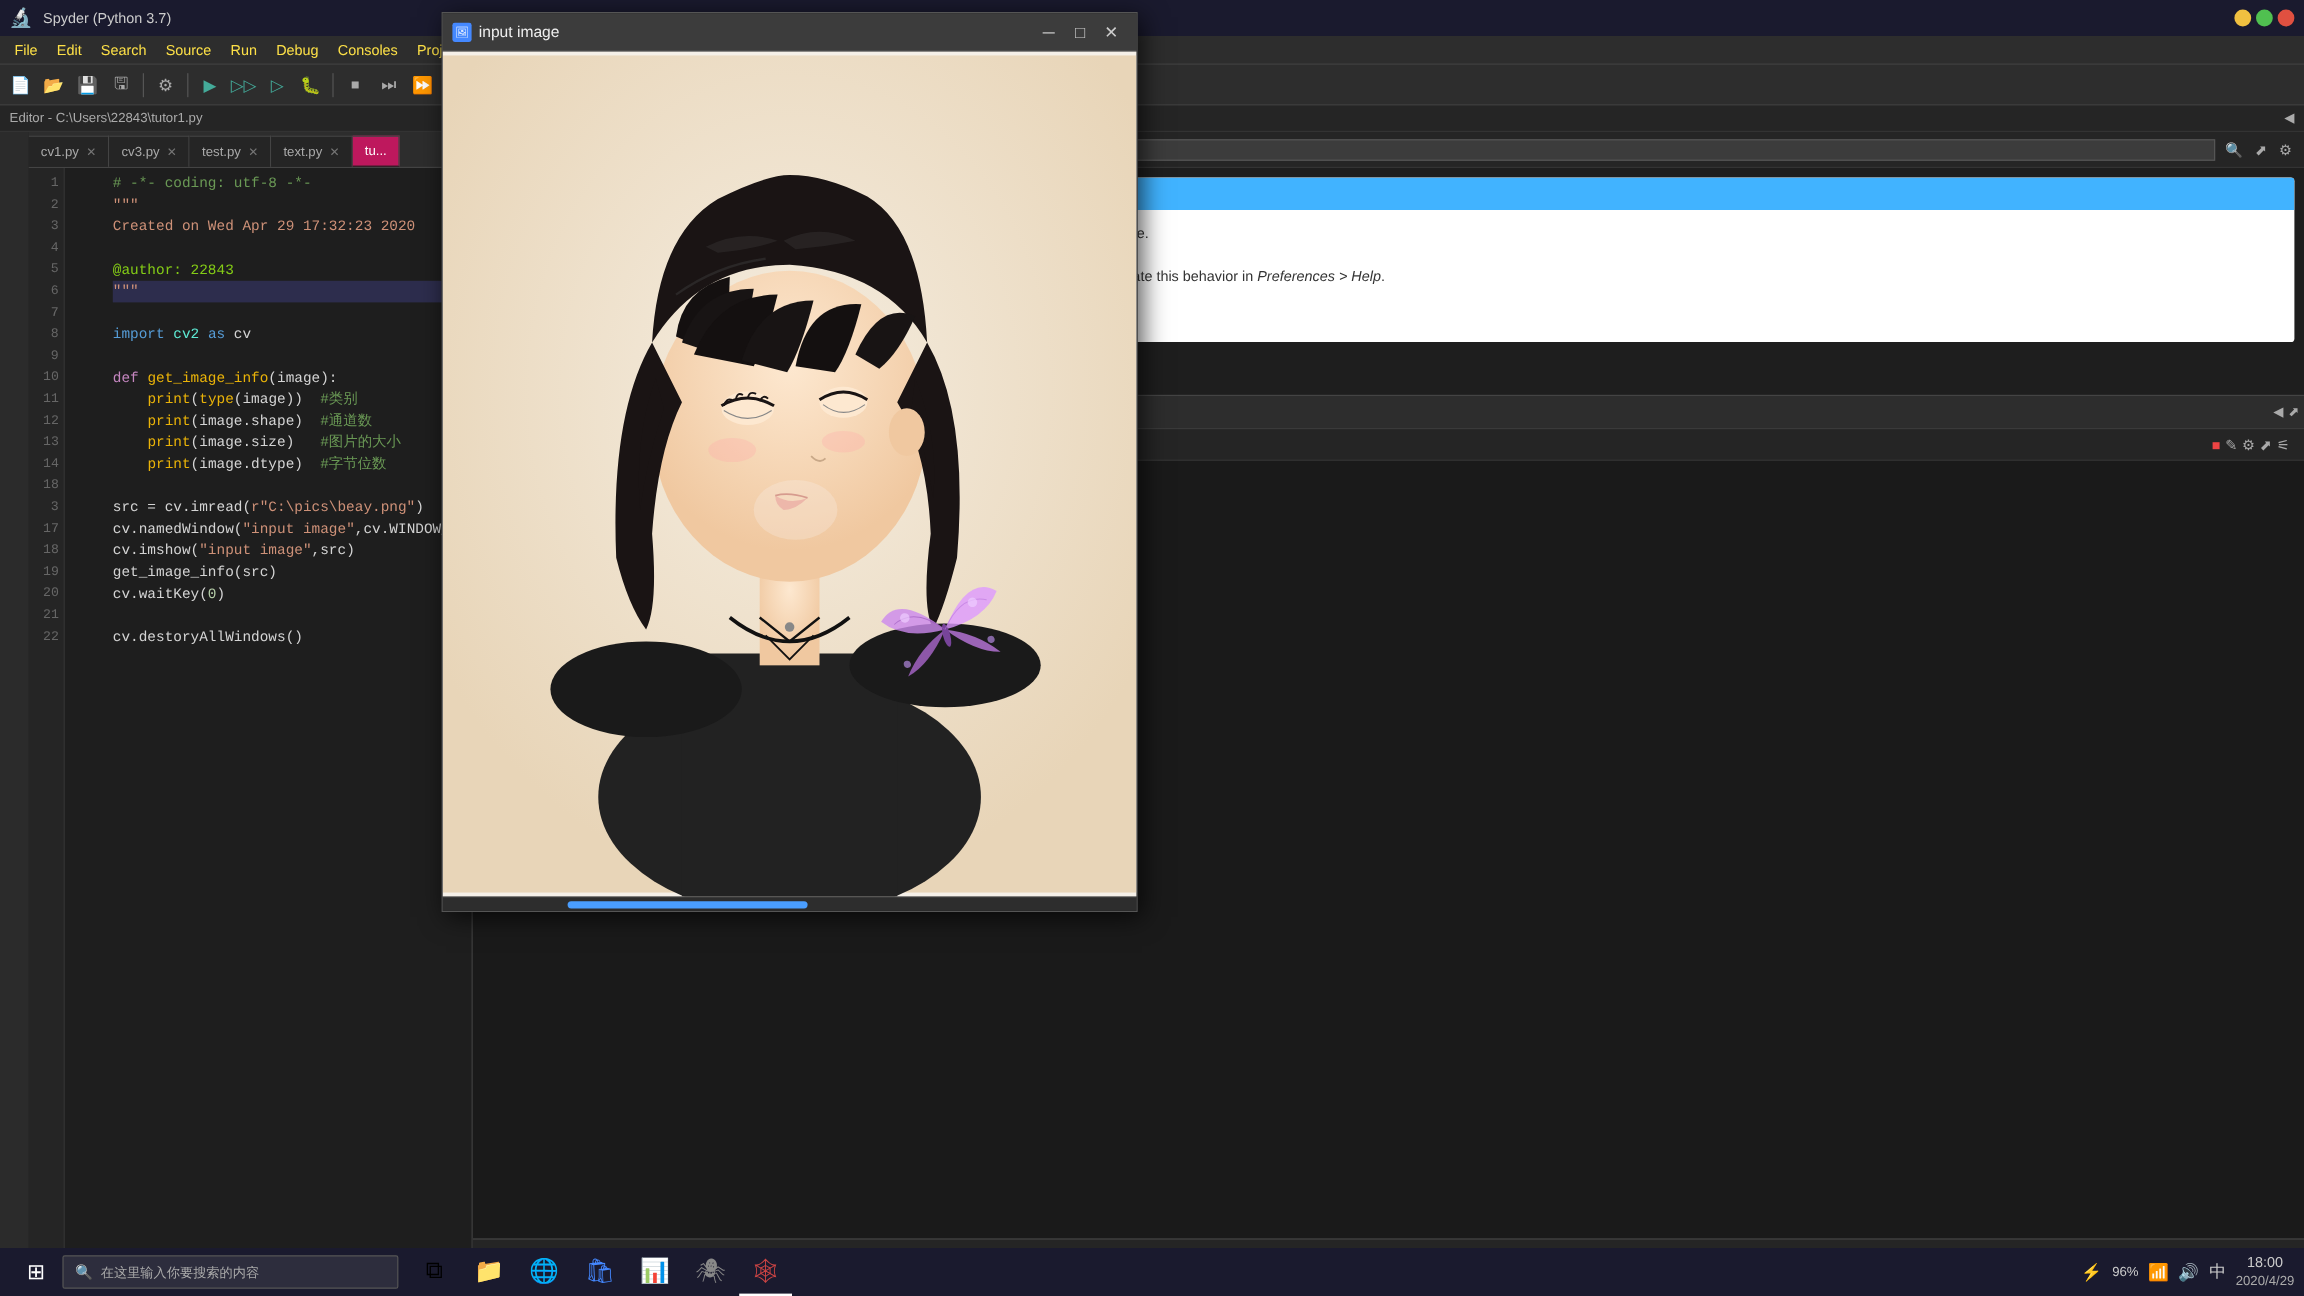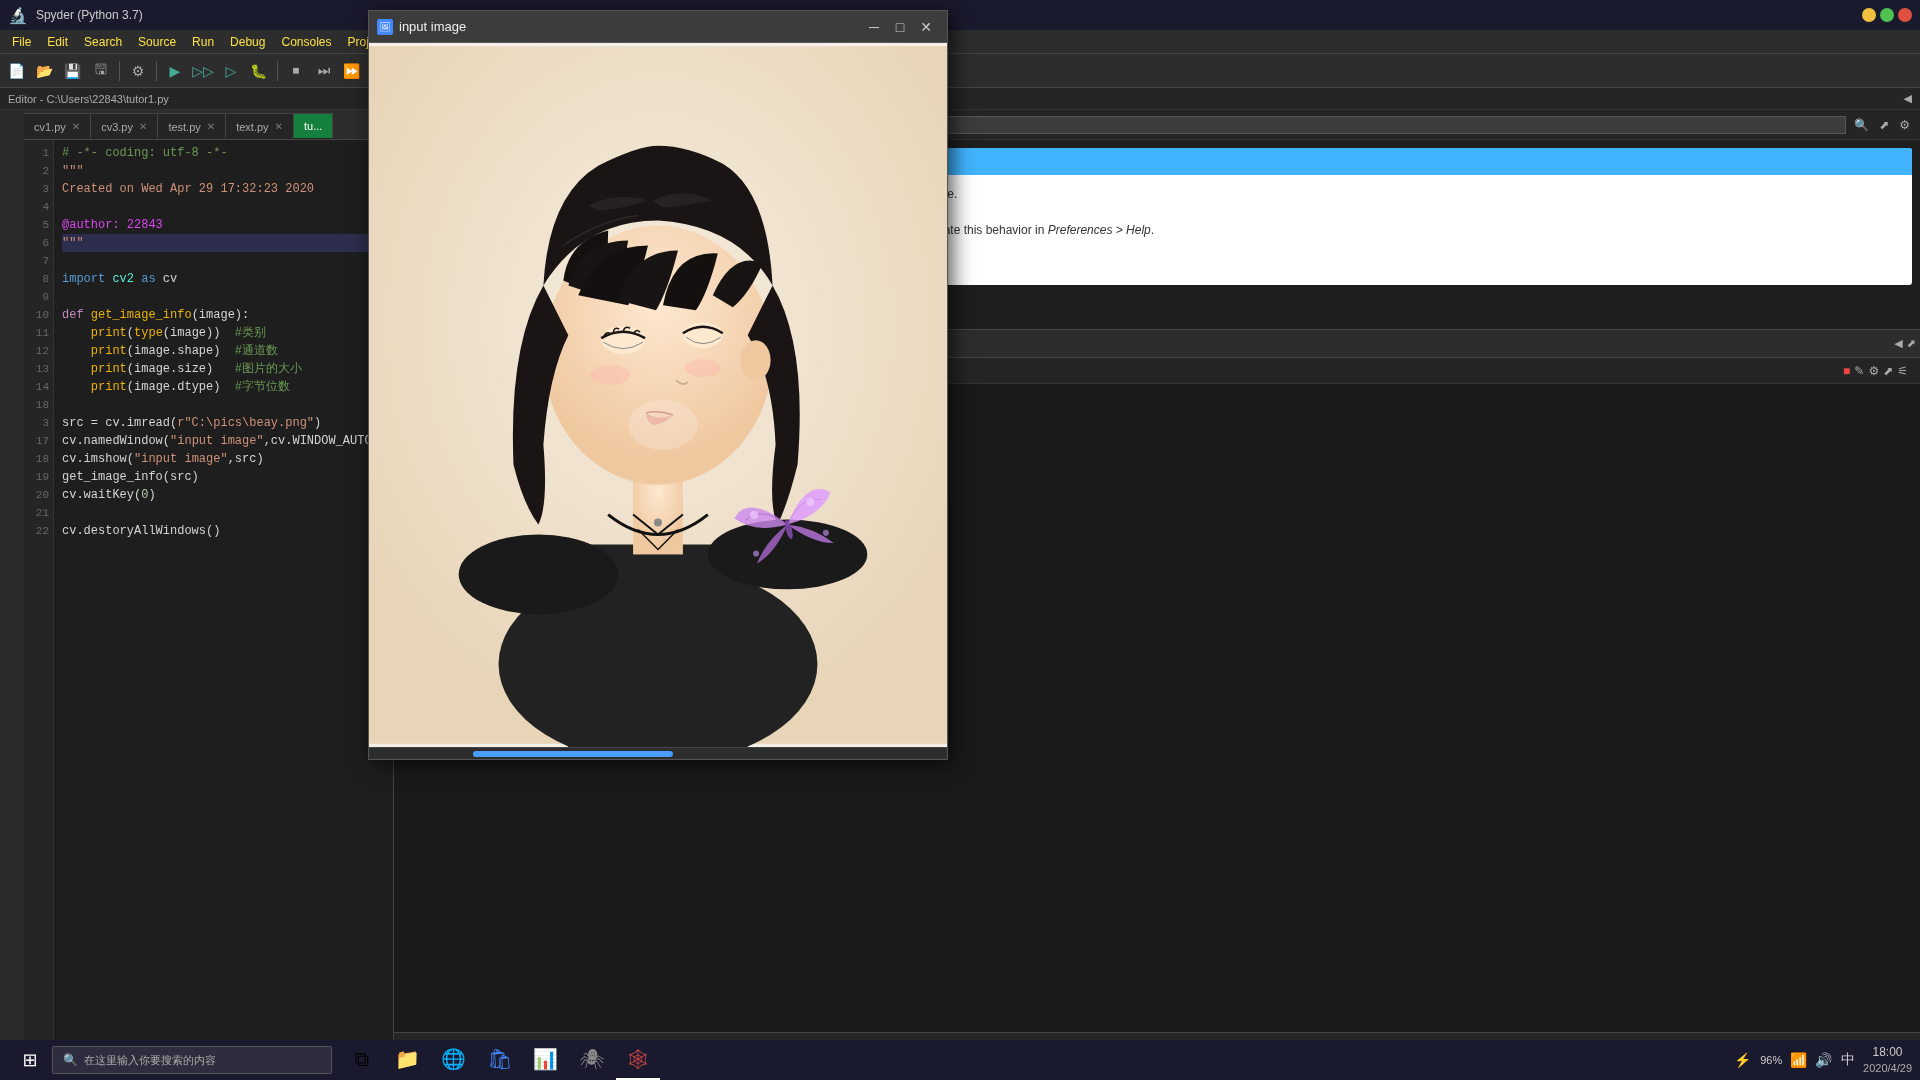--- a/index.html
+++ b/index.html
@@ -129,21 +129,21 @@
       align-items: center;
       gap: 6px;
       font-size: 11px;
       color: #aaa;
       background: #252525;
       border-right: 1px solid #444;
       cursor: pointer;
       border-top: 1px solid #444;
     }
     .tab.active {
-      background: #15803d;
+      background: #be185d;
       color: #fff;
       border-bottom: 1px solid #1e1e1e;
     }
     .tab-close {
       color: #777;
       font-size: 10px;
       cursor: pointer;
     }
 
     
@@ -166,21 +166,21 @@
     }
     #code-content {
       flex: 1;
       padding: 4px 8px;
       font-family: 'Courier New', monospace;
       font-size: 12px;
       line-height: 18px;
       color: #d4d4d4;
       overflow: hidden;
     }
-    .code-line { height: 18px; white-space: pre; }
+    .code-line { height: 18px; white-space: pre; margin-left: 32px; }
     .kw { color: #569cd6; }
     .kw2 { color: #c586c0; }
     .str { color: #ce9178; }
     .cmt { color: #6a9955; }
     .fn { color: #eab308; }
     .num { color: #b5cea8; }
     .highlight-line { background: #2d2d4d; }
 
     
     #right-panel {
@@ -583,21 +583,21 @@
             <div>19</div>
             <div>20</div>
           <div>21</div>
             <div>22</div>
         </div>
         <div id="code-content">
           <div class="code-line cmt"># -*- coding: utf-8 -*-</div>
           <div class="code-line str">"""</div>
           <div class="code-line str"><span style="color:#ce9178">Created on Wed Apr 29 17:32:23 2020</span></div>
           <div class="code-line"> </div>
-          <div class="code-line str"><span style="color:#d946ef">@author: 22843</span></div>
+          <div class="code-line str"><span style="color:#84cc16">@author: 22843</span></div>
           <div class="code-line highlight-line"><span style="color:#ce9178">"""</span></div>
           <div class="code-line"> </div>
           <div class="code-line"><span class="kw">import</span> <span style="color:#5eead4">cv2</span> <span class="kw">as</span> cv</div>
           <div class="code-line"> </div>
           <div class="code-line"><span class="kw2">def</span> <span class="fn">get_image_info</span>(image):</div>
           <div class="code-line">    <span class="fn">print</span>(<span class="fn">type</span>(image))  <span class="cmt">#类别</span></div>
           <div class="code-line">    <span class="fn">print</span>(image.shape)  <span class="cmt">#通道数</span></div>
           <div class="code-line">    <span class="fn">print</span>(image.size)   <span class="cmt">#图片的大小</span></div>
           <div class="code-line">    <span class="fn">print</span>(image.dtype)  <span class="cmt">#字节位数</span></div>
           <div class="code-line"> </div>

